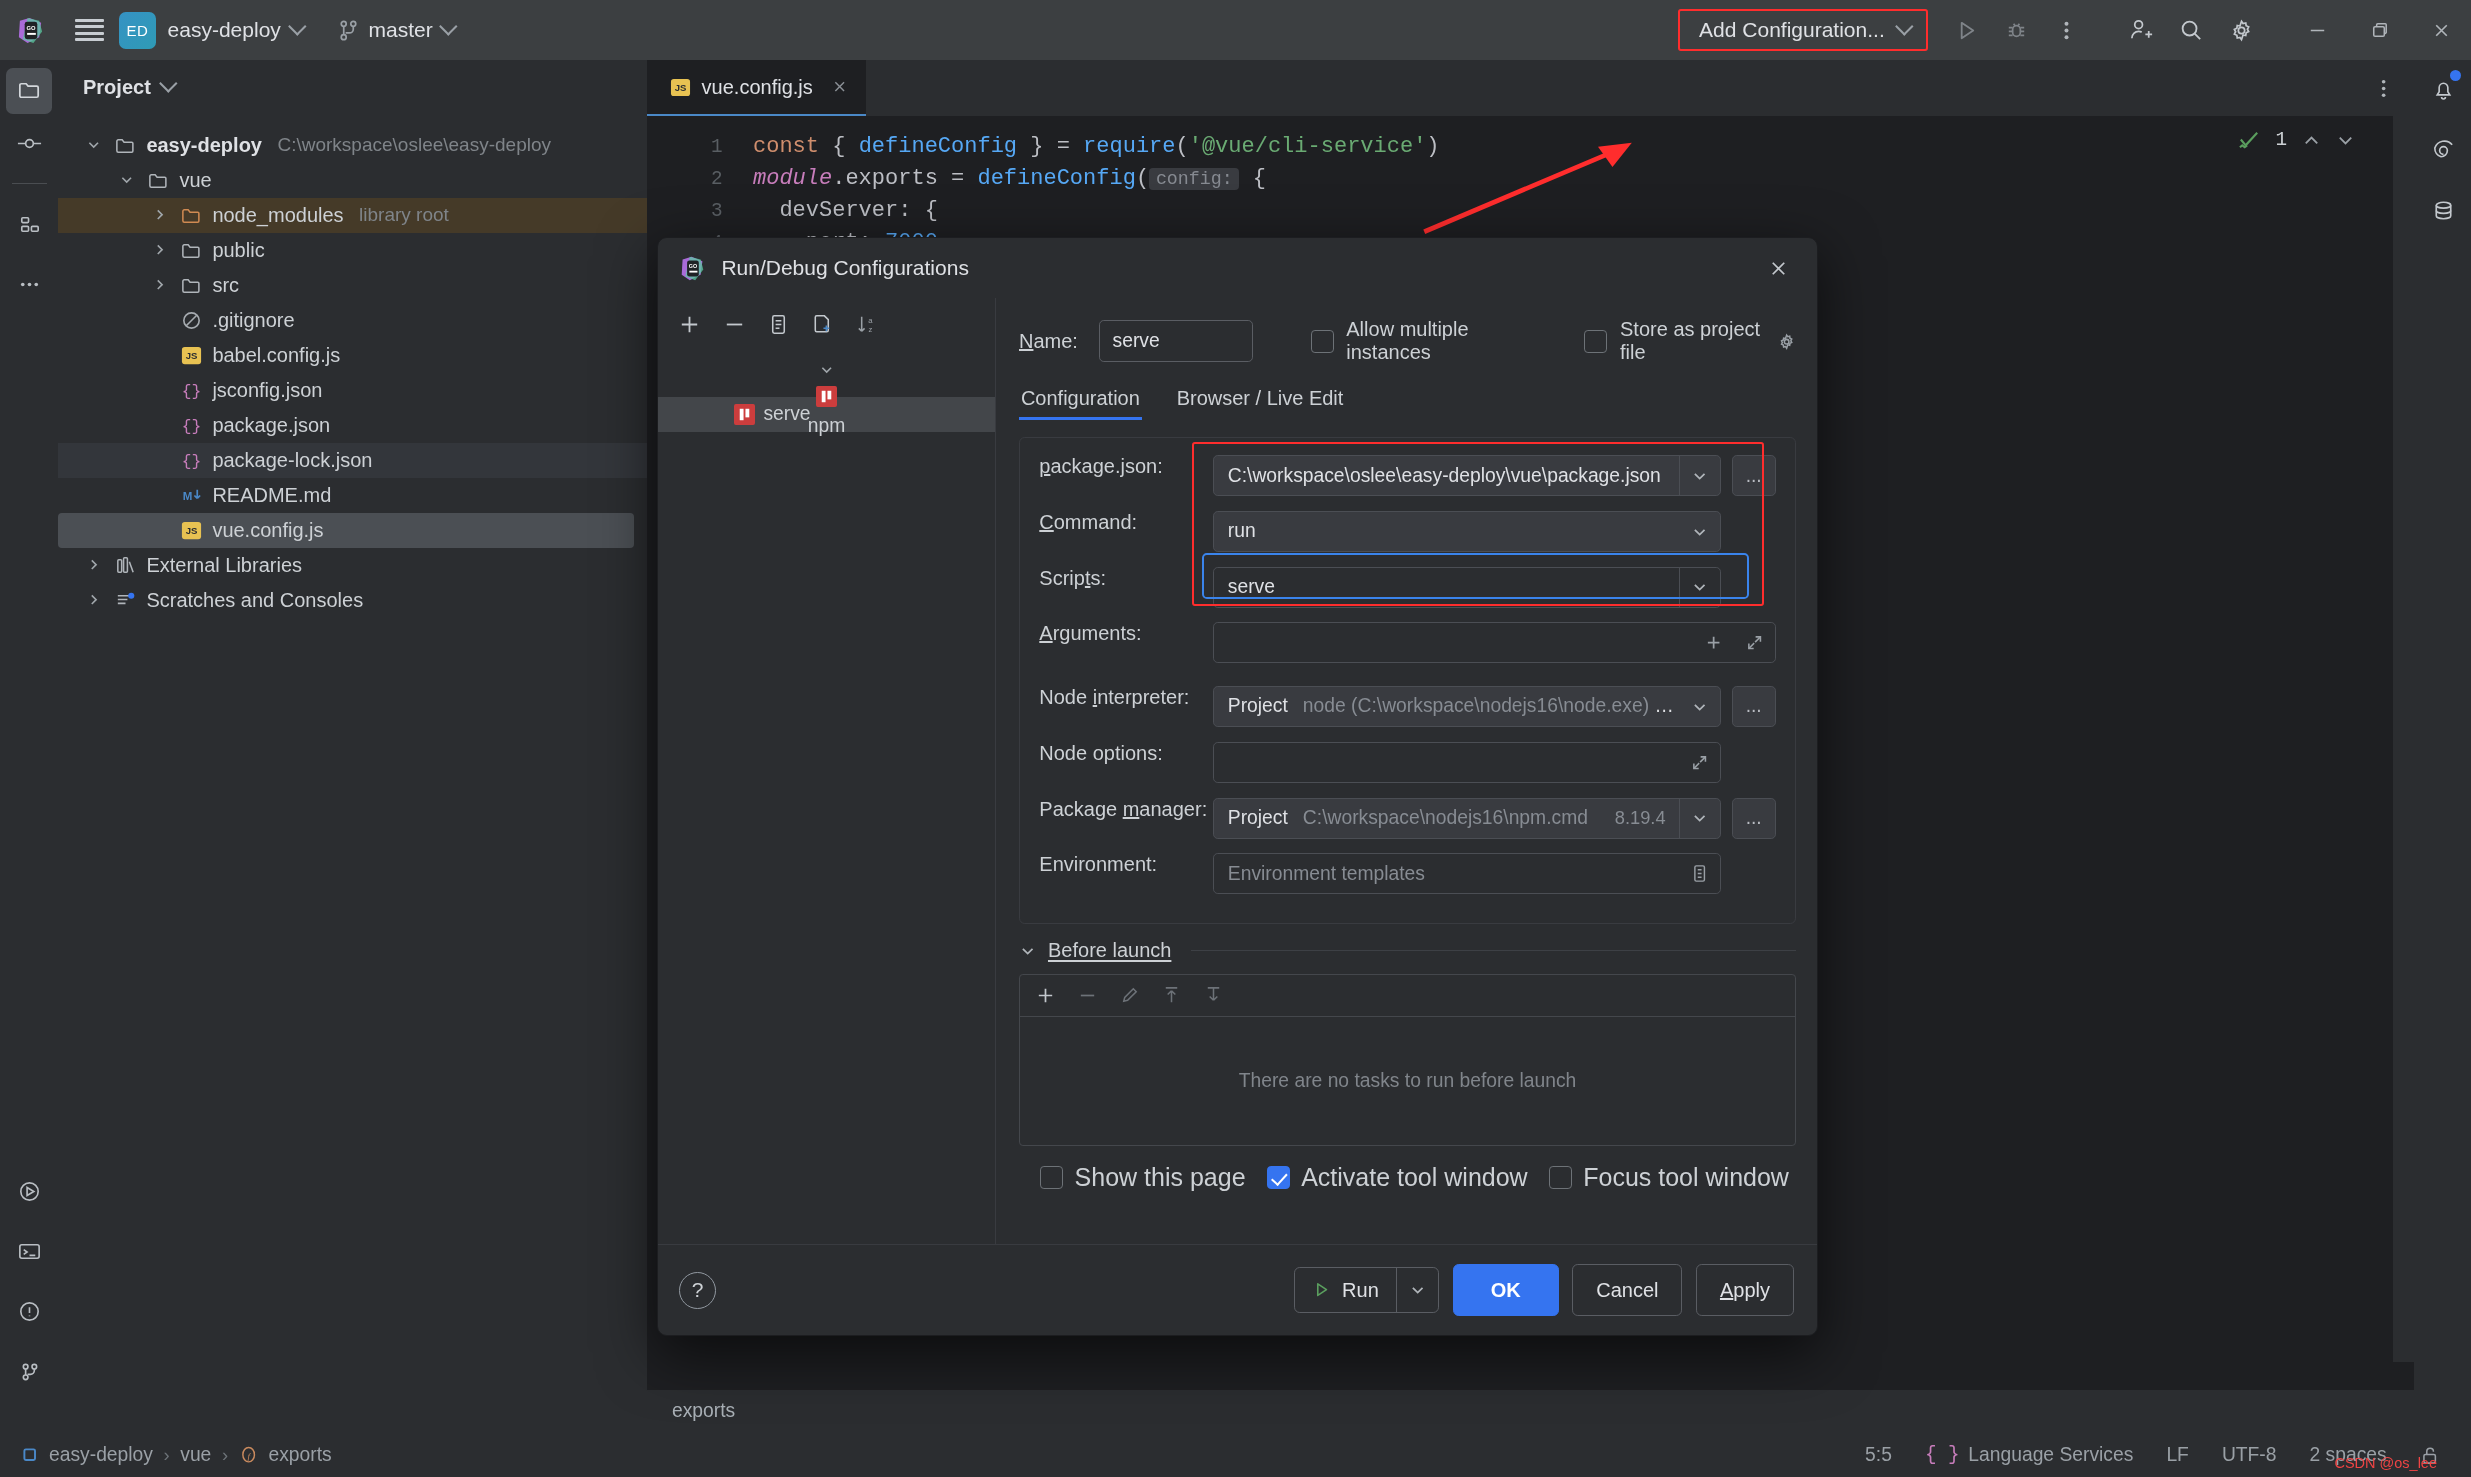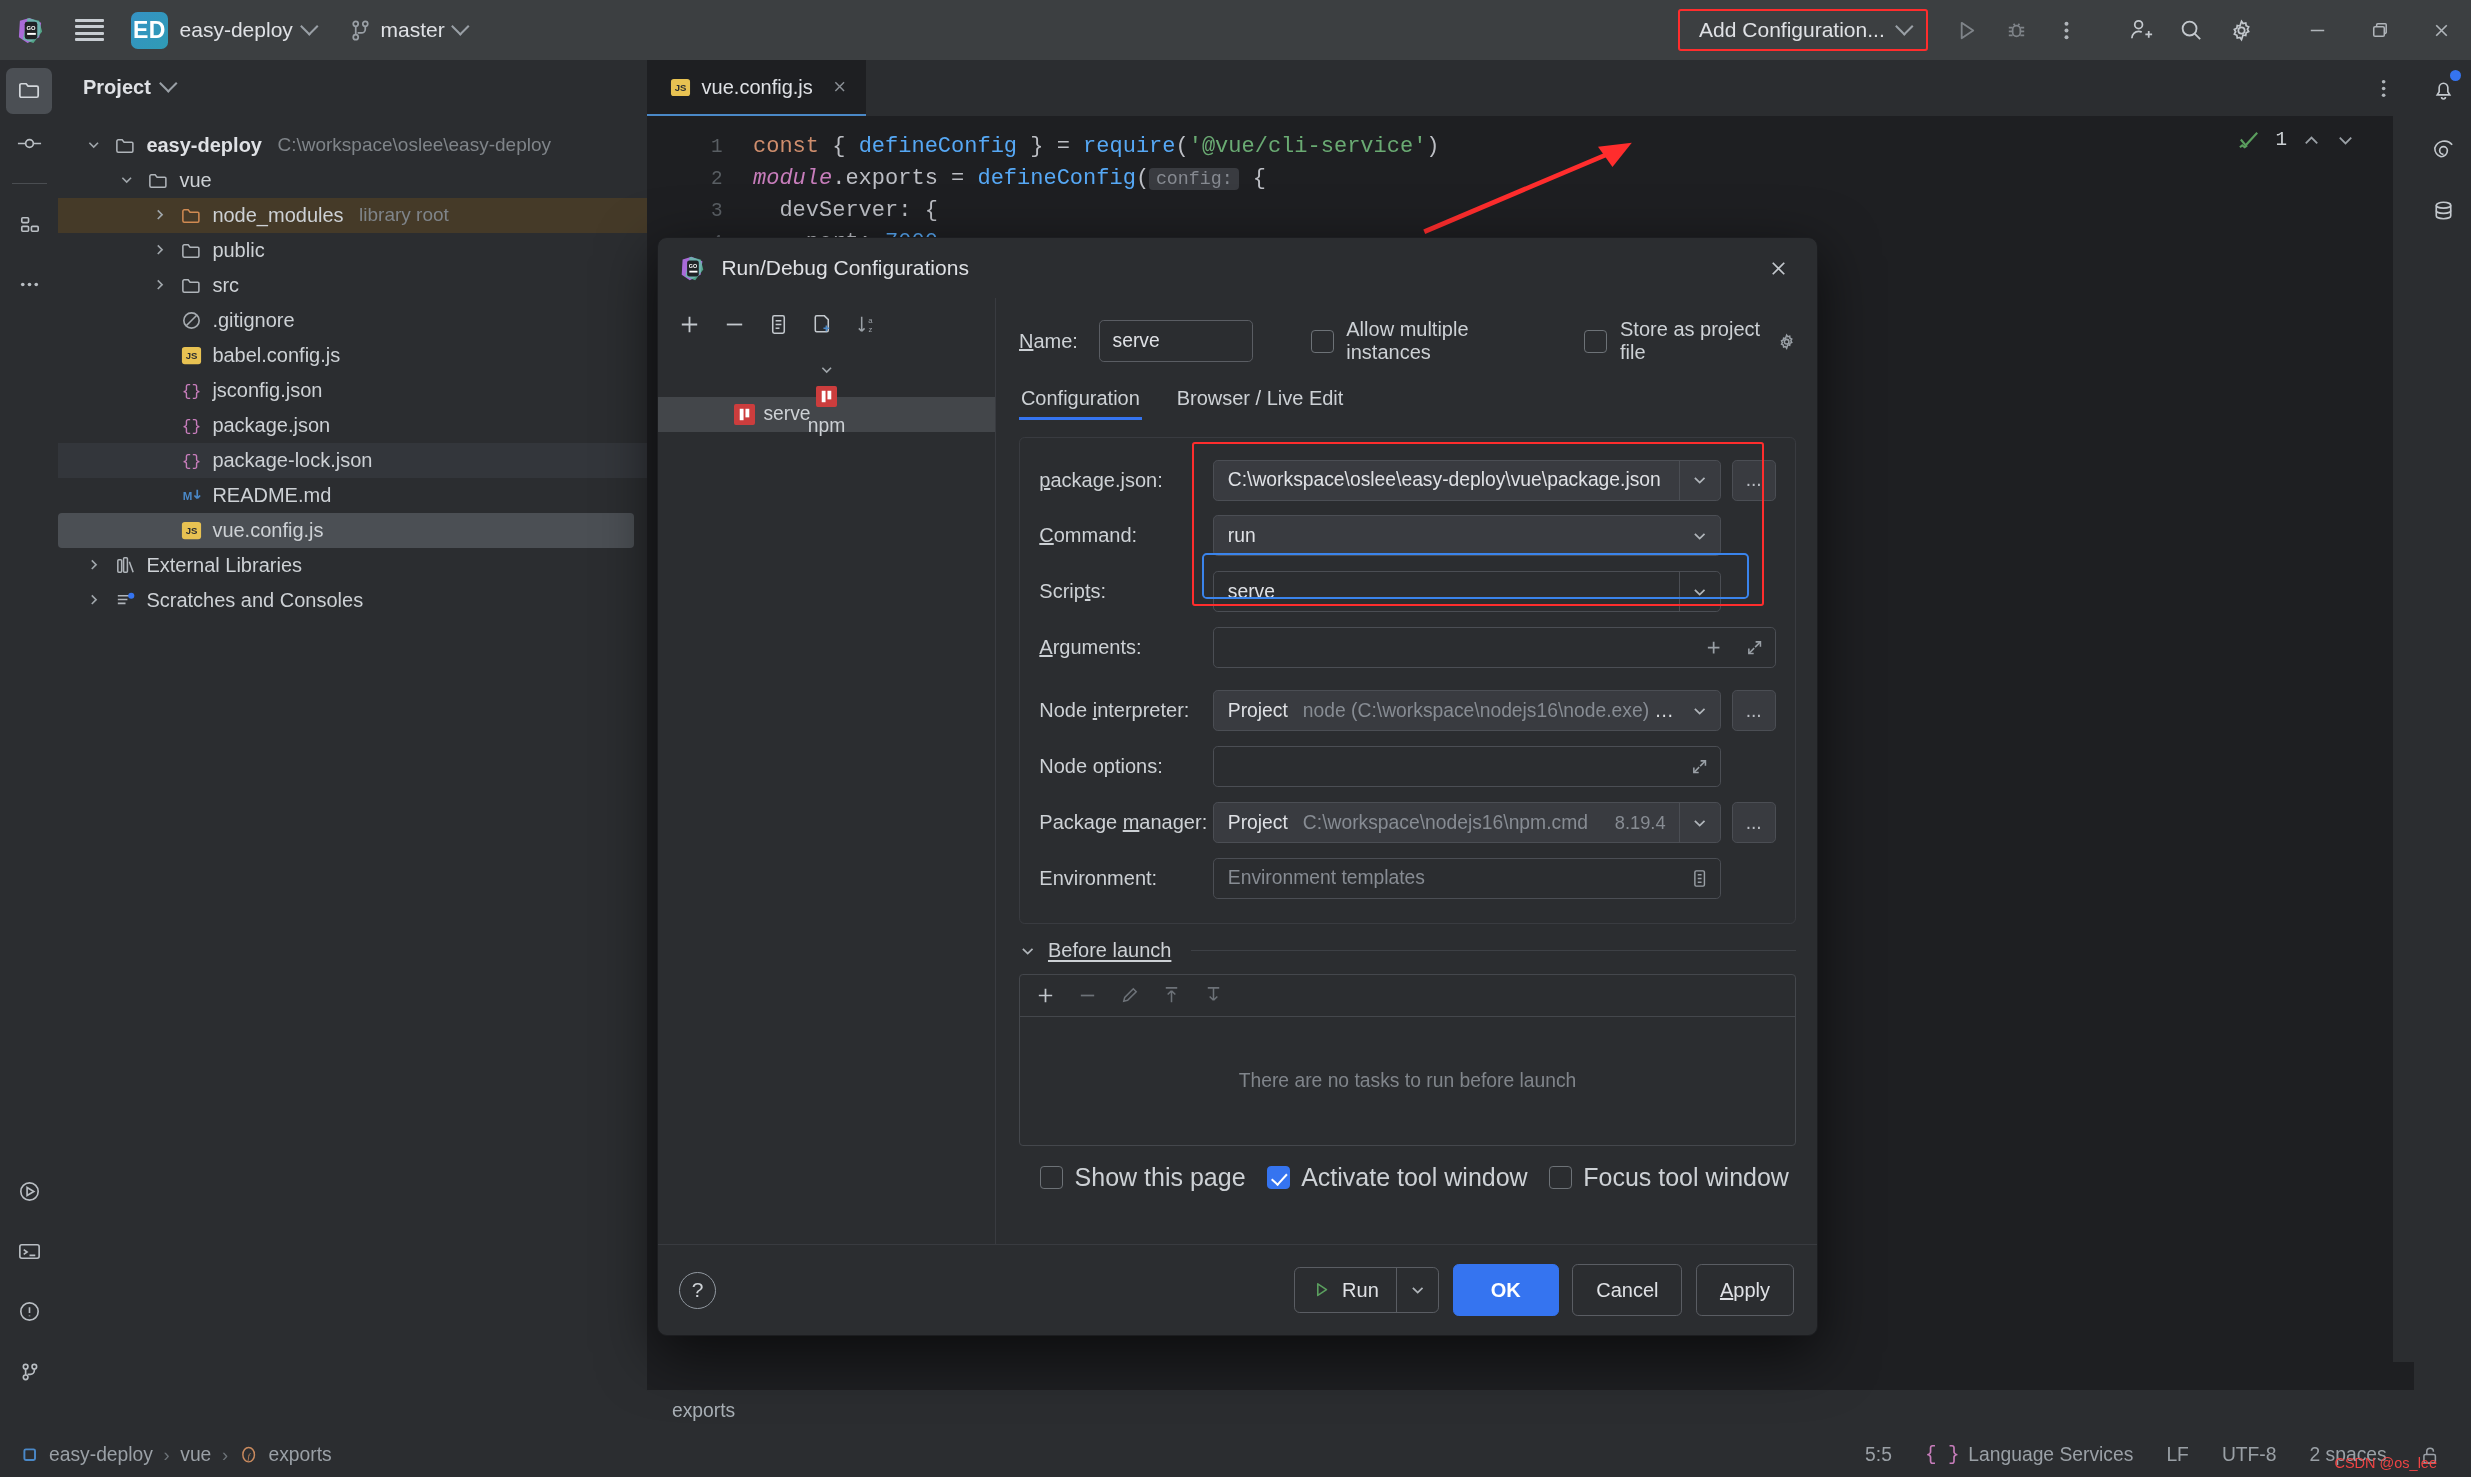--- a/index.html
+++ b/index.html
@@ -15,22 +15,22 @@
   
   .titlebar {
     position: absolute; top: 0; left: 0; width: 2472px; height: 60px;
     background: #3c3f41; display: flex; align-items: center;
   }
   .tb-logo { width: 60px; height: 60px; display: flex; align-items: center; justify-content: center; }
   .tb-hamburger { width: 58px; height: 60px; display: flex; align-items: center; justify-content: center; }
   .tb-hamburger i { display:block; width:29px; height:2.9px; background:#c8cdd2; margin:3.4px 0; border-radius:1px; }
   .proj-badge {
     width: 37px; height: 37px; border-radius: 6.8px; background: linear-gradient(135deg,#3592c4,#2f9bb5);
-    color:#fff; font-size: 23px; font-weight: 700; display:flex; align-items:center; justify-content:center;
-    margin-left: 13px; letter-spacing:0.5px;
+    color:#fff; font-size: 15px; font-weight: 400; display:flex; align-items:center; justify-content:center;
+    margin-left: 1px; letter-spacing:0.5px;
   }
   .tb-item { display:flex; align-items:center; gap:9.7px; color:#dfe1e5; font-size:21px; padding:0 11.6px; height:41px; border-radius:4.8px; }
   .chev { display:inline-block; width:12.6px; height:12.6px; border-right:2.3px solid #9aa0a6; border-bottom:2.3px solid #9aa0a6; transform: rotate(45deg) translate(-2.9px,-2.9px); }
   .branch-ico { width:21px; height:23px; }
   .tb-spacer { flex: 1; }
   .addcfg {
     border: 2.9px solid #ff2d2d; border-radius: 2.9px; padding: 6.8px 15.4px 6.8px 19.3px;
     display:flex; align-items:center; gap:13.5px; color:#dfe1e5; font-size:21px; margin-right: 13.5px;
   }
   .tb-icon-btn { width: 50px; height: 50px; display:flex; align-items:center; justify-content:center; }
@@ -133,21 +133,21 @@
   .cbwrap { display:flex; align-items:center; gap:12.6px; }
   .cbox { width:23px; height:23px; border:1.5px solid #6d7277; border-radius:3.9px; background:transparent; flex:none; }
   .cbox.on { background:#3574f0; border-color:#3574f0; position:relative; }
   .cbox.on:after { content:''; position:absolute; left:7.2px; top:2.9px; width:6.8px; height:12.6px; border:solid #fff; border-width:0 2.5px 2.5px 0; transform:rotate(42deg); }
 
   .tabs { display:flex; gap:33px; margin-top:13.5px; border-bottom:1px solid transparent; }
   .dtab { color:#cdd1d5; font-size:20px; padding:5.8px 1.9px 10.6px; position:relative; }
   .dtab.active:after { content:''; position:absolute; left:0; right:0; bottom:0; height:2.9px; background:#3574f0; }
 
   .fieldbox { border:1px solid #393b40; border-radius:5.8px; margin-top:15.4px; padding:17.4px 19.3px 19.3px; }
-  .frow { display:flex; align-items:center; height:50px; margin-bottom:5.8px; }
+  .frow { display:flex; align-items:flex-start; height:50px; margin-bottom:5.8px; }
   .frow .flabel { width:174px; color:#cdd1d5; font-size:20px; flex:none; }
   .ctrl { height:41px; background:#393b40; border:1px solid #4b4e54; border-radius:4.8px; display:flex; align-items:center; color:#dfe1e5; font-size:19.3px; padding:0 0 0 13.5px; flex:1; min-width:0; }
   .ctrl.empty { background:#2b2d30; }
   .ctrl .grow { flex:1; overflow:hidden; text-overflow:ellipsis; white-space:nowrap; }
   .ctrl .muted { color:#878c93; }
   .ctrl .dim { color:#878c93; font-size:18.3px; }
   .ctrl .arrowbtn { width:41px; height:100%; display:flex; align-items:center; justify-content:center; border-left:1px solid #4b4e54; flex:none; }
   .ctrl .arrowbtn.noline { border-left:none; }
   .ellip { width:44px; height:41px; margin-left:10.6px; background:#393b40; border:1px solid #4b4e54; border-radius:4.8px; display:flex; align-items:center; justify-content:center; color:#b9bcc2; font-size:19.3px; flex:none; }
   .expandico { width:41px; display:flex; align-items:center; justify-content:center; flex:none; }

